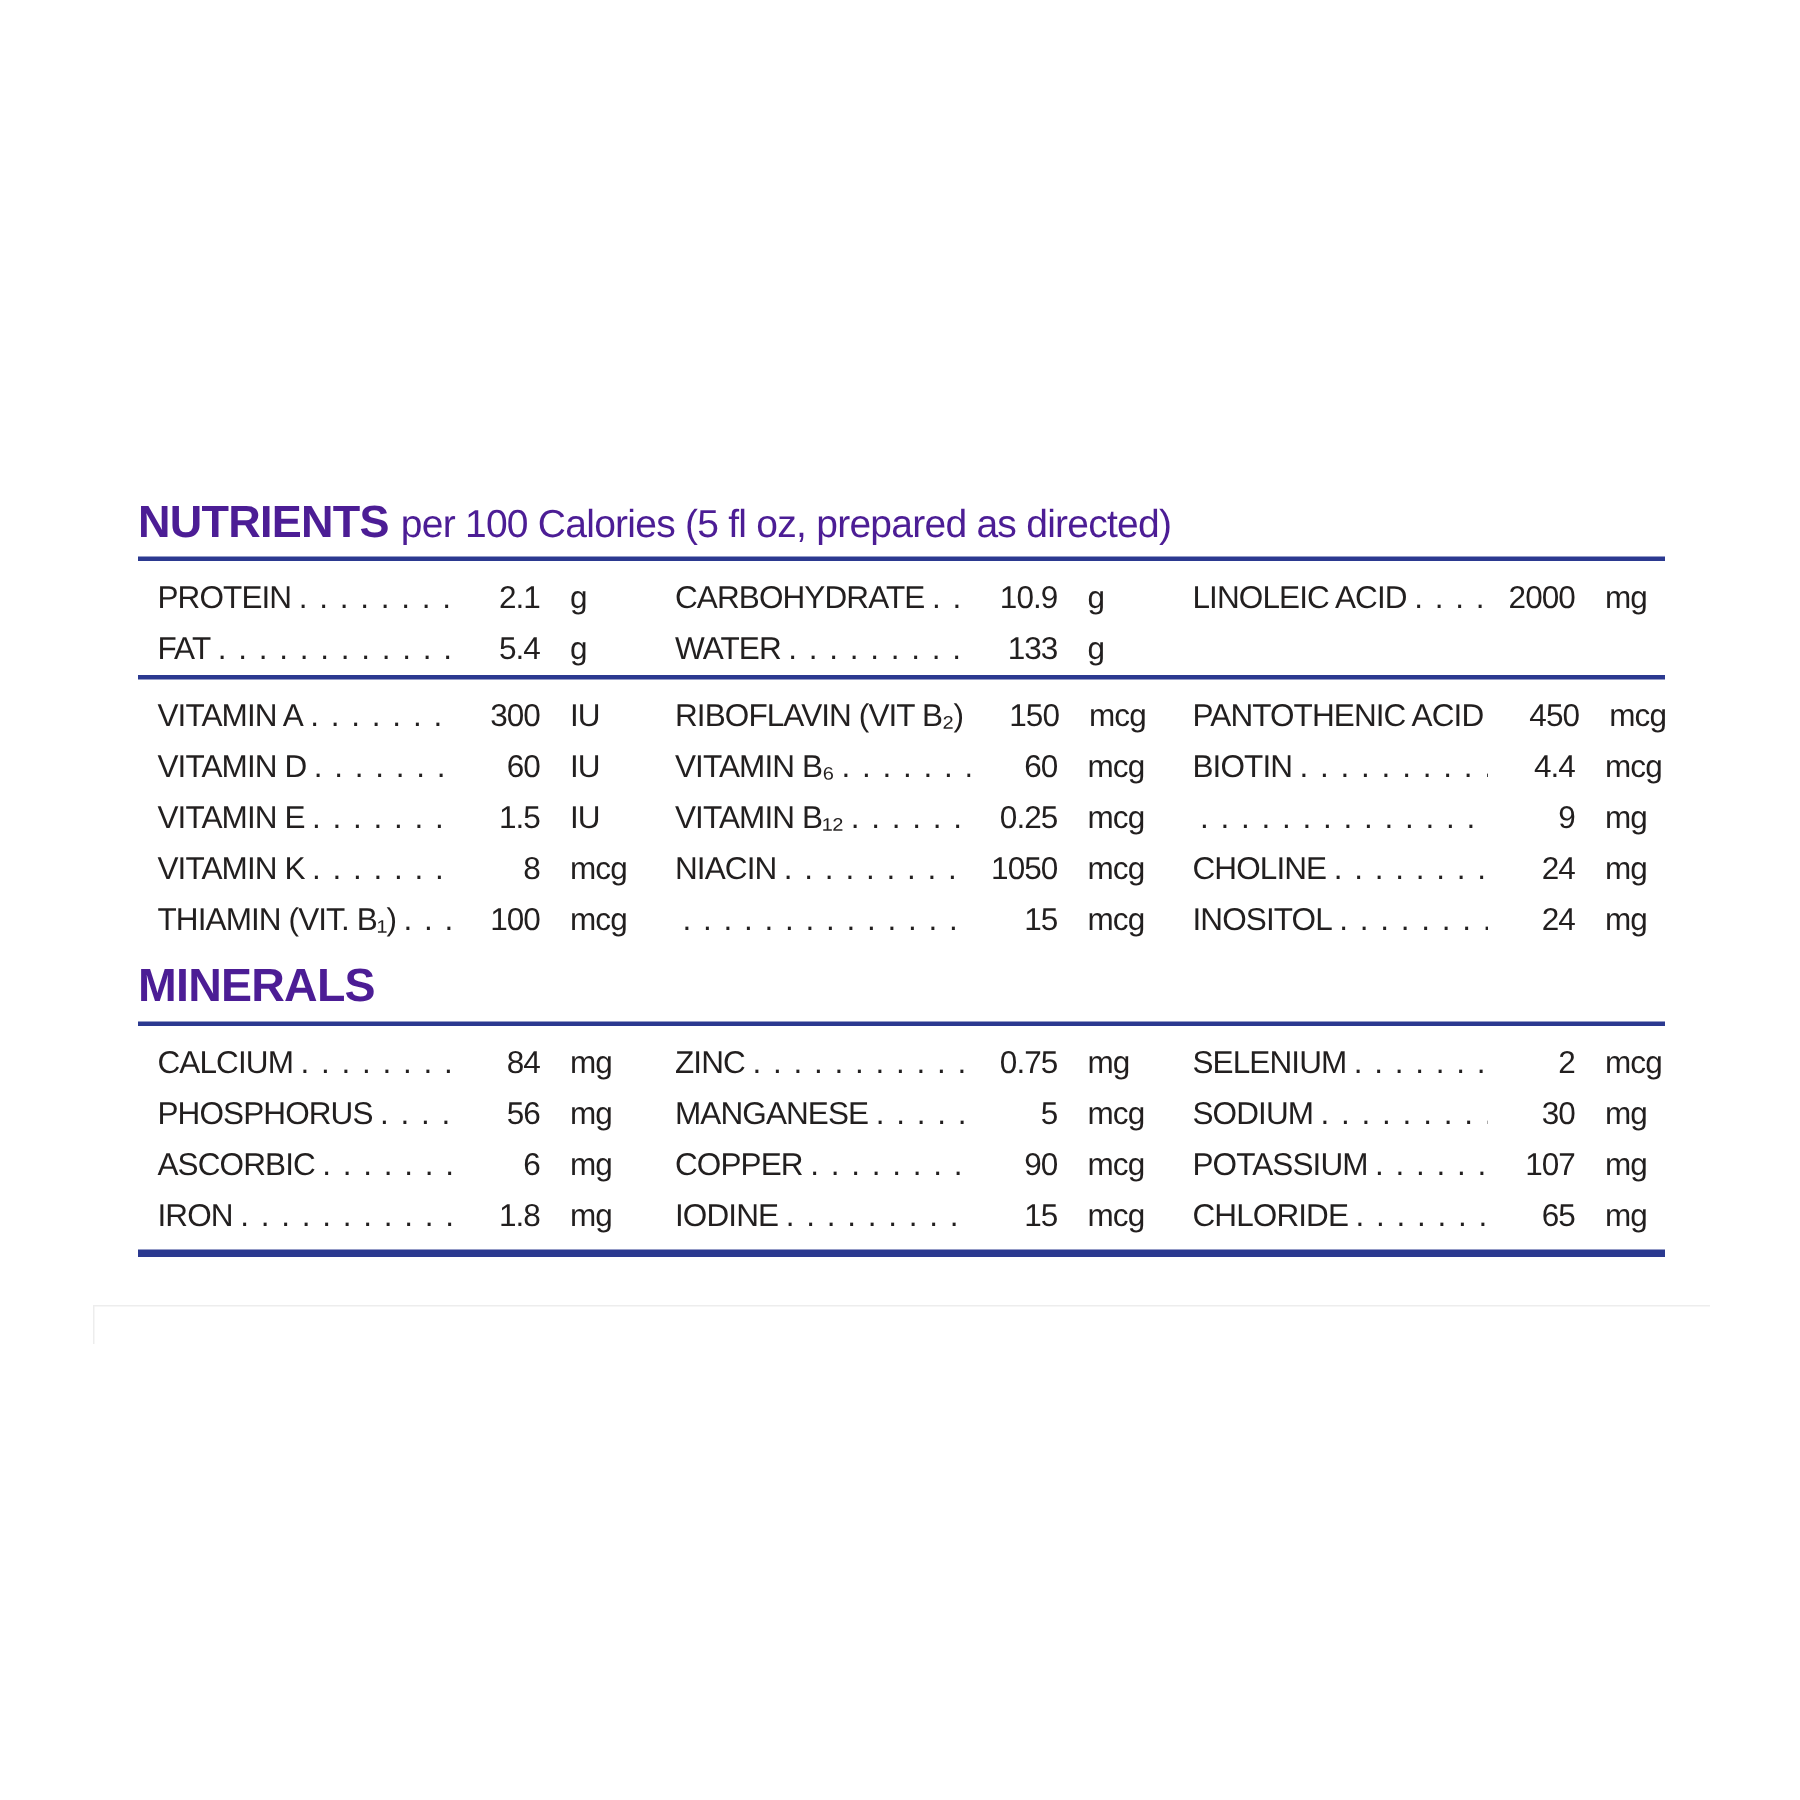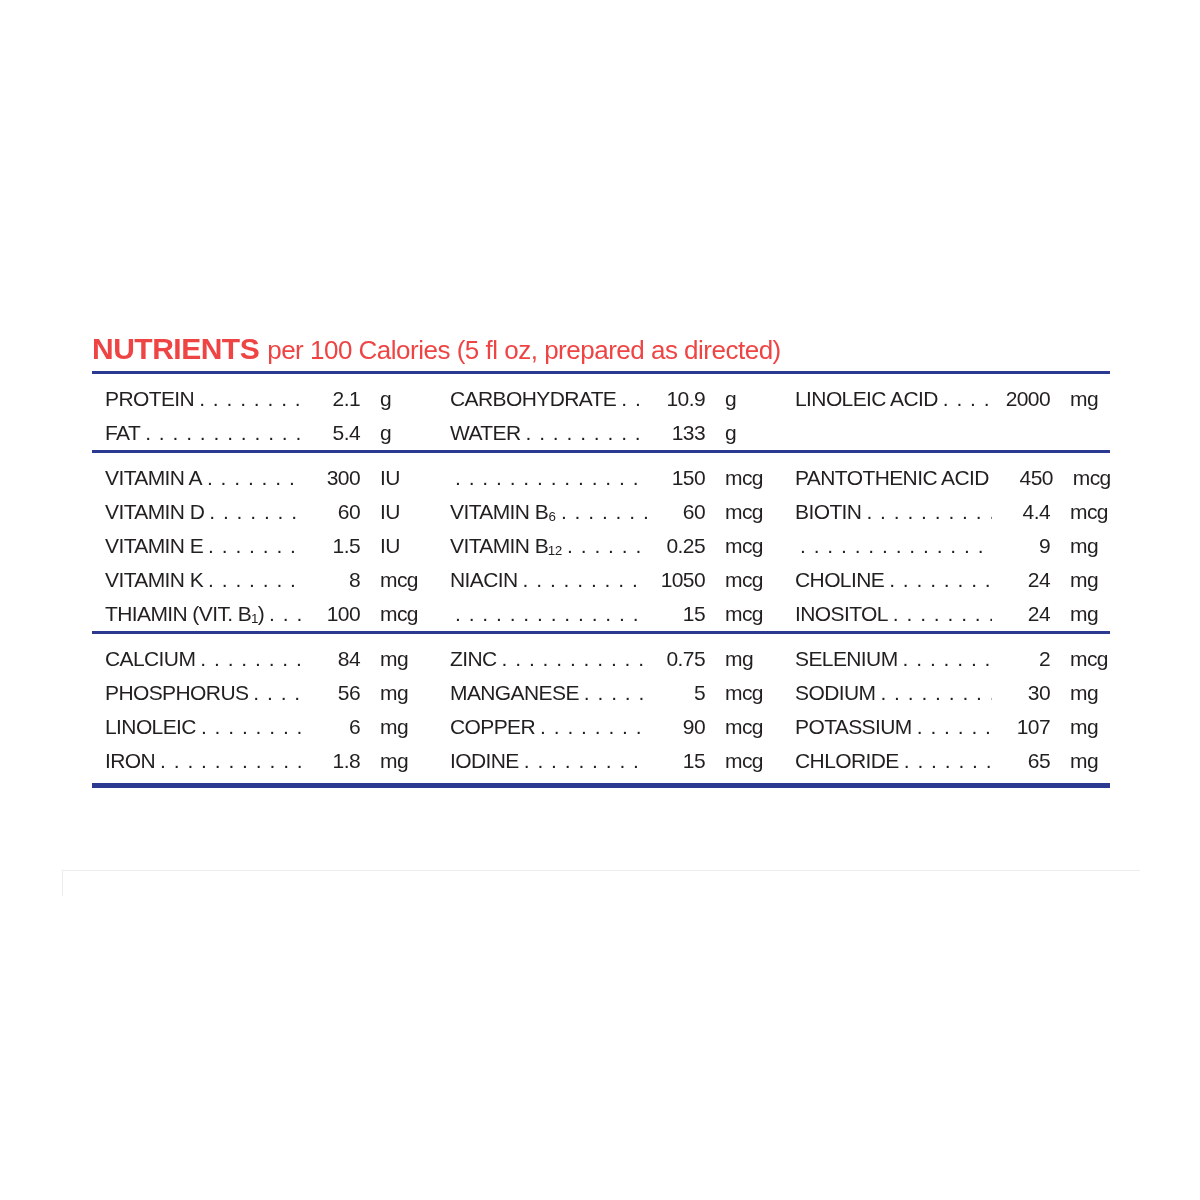--- a/index.html
+++ b/index.html
@@ -16,21 +16,21 @@
     font-family: "Liberation Sans", "DejaVu Sans", sans-serif;
     color: #221f1f;
   }
   #label {
     position: absolute;
     left: 92px;
     top: 332px;
     width: 1018px;
   }
   .sec-hdr {
-    color: #ef4444;
+    color: #4c1d95;
     white-space: nowrap;
     line-height: 34px;
   }
   .sec-hdr .ttl {
     font-weight: bold;
     font-size: 30px;
     letter-spacing: -0.5px;
   }
   .sec-hdr .sub {
     font-size: 26px;
@@ -186,20 +186,21 @@
         </div>
         <div class="row">
           <span class="lbl">THIAMIN (VIT. B₁)</span>
             <span class="ldr"></span>
             <span class="val">100</span>
             <span class="unit">mcg</span>
         </div>
       </div>
       <div class="col">
         <div class="row">
+          <span class="lbl">RIBOFLAVIN (VIT B₂)</span>
             <span class="ldr"></span>
             <span class="val">150</span>
             <span class="unit">mcg</span>
         </div>
         <div class="row">
           <span class="lbl">VITAMIN B₆</span>
             <span class="ldr"></span>
             <span class="val">60</span>
             <span class="unit">mcg</span>
         </div>
@@ -247,37 +248,40 @@
         </div>
         <div class="row">
           <span class="lbl">INOSITOL</span>
             <span class="ldr"></span>
             <span class="val">24</span>
             <span class="unit">mg</span>
         </div>
       </div>
     </div>
 
+    <div class="sec-hdr solo">
+      <span class="ttl">MINERALS</span>
+    </div>
     <div class="rule"></div>
     <div class="grid">
       <div class="col">
         <div class="row">
           <span class="lbl">CALCIUM</span>
             <span class="ldr"></span>
             <span class="val">84</span>
             <span class="unit">mg</span>
         </div>
         <div class="row">
           <span class="lbl">PHOSPHORUS</span>
             <span class="ldr"></span>
             <span class="val">56</span>
             <span class="unit">mg</span>
         </div>
         <div class="row">
-          <span class="lbl">LINOLEIC</span>
+          <span class="lbl">ASCORBIC</span>
             <span class="ldr"></span>
             <span class="val">6</span>
             <span class="unit">mg</span>
         </div>
         <div class="row">
           <span class="lbl">IRON</span>
             <span class="ldr"></span>
             <span class="val">1.8</span>
             <span class="unit">mg</span>
         </div>

